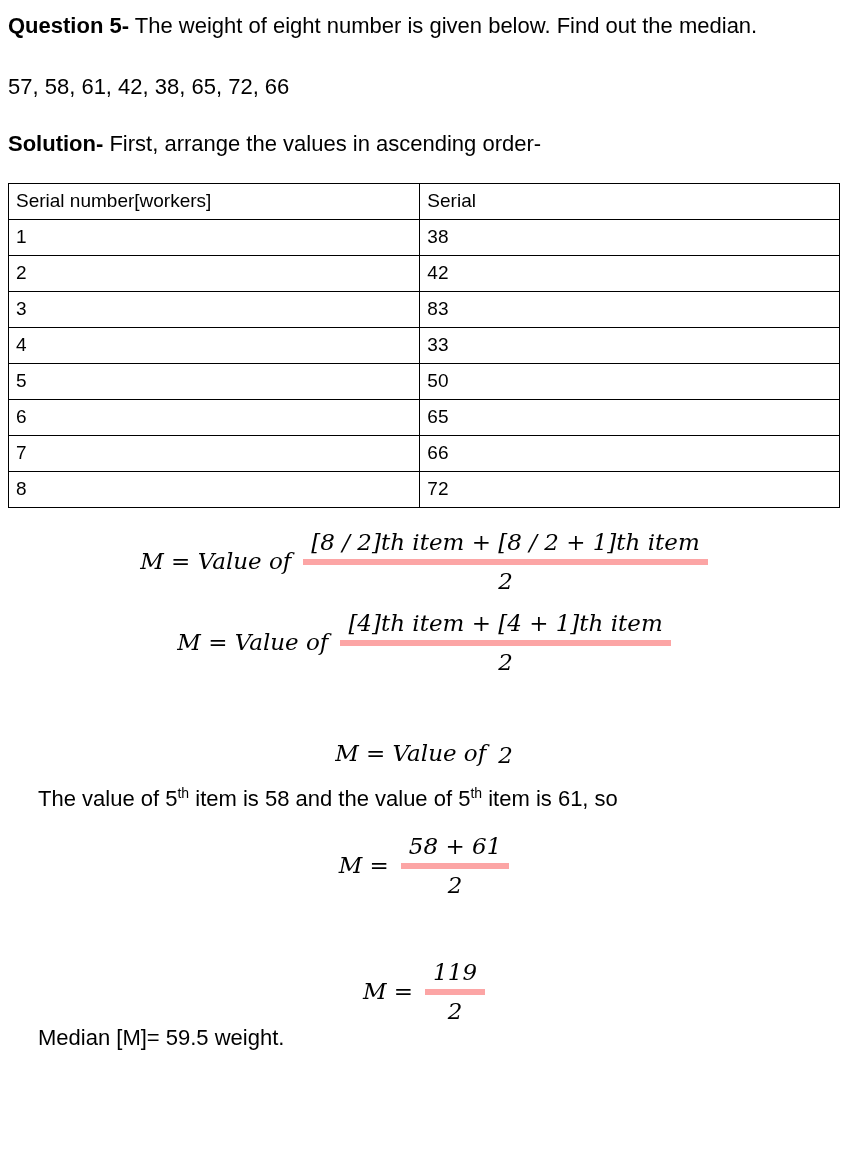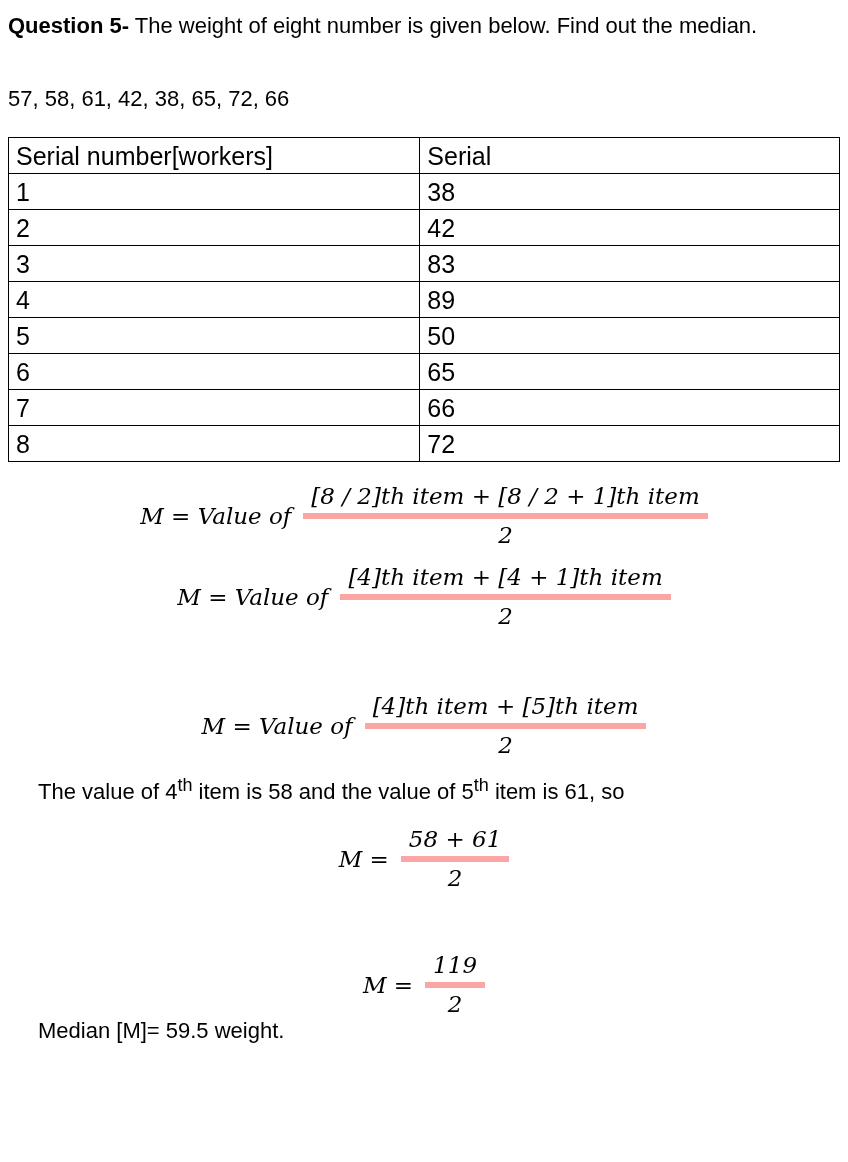--- a/index.html
+++ b/index.html
@@ -8,35 +8,35 @@
     width: 848px;
     height: 1162px;
     color: #000000;
     font-family: "Liberation Sans", sans-serif;
     font-size: 22px;
     overflow: hidden;
   }
   .page { padding: 10px 8px 0 8px; }
   .para { line-height: 1.42; }
   .bold { font-weight: bold; }
-  .values-line { margin-top: 42px; }
+  .values-line { margin-top: 30px; }
   .solution-line { margin-top: 26px; }
 
   table.median-table {
     width: 832px;
     border-collapse: collapse;
     margin-top: 23px;
     table-layout: fixed;
   }
   table.median-table td {
     border: 1px solid #000;
     height: 36px;
     padding: 2px 2px 2px 7px;
     vertical-align: middle;
-    font-size: 25px;
+    font-size: 19px;
     line-height: 1.2;
   }
   td.col-serial { width: 49.5%; }
 
   .equation {
     display: flex;
     justify-content: center;
     align-items: center;
     font-family: "DejaVu Serif", serif;
     font-style: italic;
@@ -59,38 +59,41 @@
   .eq-2 { margin-top: 16px; }
   .eq-3 { margin-top: 64px; }
   .eq-4 { margin-top: 19px; }
   .eq-5 { margin-top: 61px; }
 
   .explanation {
     margin-top: 16px;
     padding-left: 30px;
     line-height: 1.3;
   }
-  .explanation sup { font-size: 18px; }
+  .explanation sup { font-size: 14px; }
 
   .conclusion {
     padding-left: 30px;
     line-height: 1.3;
   }
 </style>
 </head>
 <body>
 
 <div class="page">
 
   <div class="para">
     <span class="bold">Question 5-</span><span> The weight of eight number is given below. Find out the median.</span>
   </div>
 
   <div class="para values-line">57, 58, 61, 42, 38, 65, 72, 66</div>
 
+  <div class="para solution-line">
+    <span class="bold">Solution-</span><span> First, arrange the values in ascending order-</span>
+  </div>
 
   <table class="median-table">
     <tbody>
         <tr>
       <td class="col-serial">Serial number[workers]</td>
       <td>Serial</td>
     </tr>
     <tr>
       <td class="col-serial">1</td>
       <td>38</td>
@@ -98,21 +101,21 @@
     <tr>
       <td class="col-serial">2</td>
       <td>42</td>
     </tr>
     <tr>
       <td class="col-serial">3</td>
       <td>83</td>
     </tr>
     <tr>
       <td class="col-serial">4</td>
-      <td>89</td>
+      <td>33</td>
     </tr>
     <tr>
       <td class="col-serial">5</td>
       <td>50</td>
     </tr>
     <tr>
       <td class="col-serial">6</td>
       <td>65</td>
     </tr>
     <tr>
@@ -138,27 +141,26 @@
     <span class="eq-lhs">M = Value of</span>
     <span class="fraction">
       <span class="num">[4]th item + [4 + 1]th item</span>
       <span class="den">2</span>
     </span>
   </div>
 
   <div class="equation eq-3">
     <span class="eq-lhs">M = Value of</span>
     <span class="fraction">
-      <span class="num">[4]th item + [5]th item</span>
       <span class="den">2</span>
     </span>
   </div>
 
   <div class="para explanation">
-    <span>The value of 4</span><sup>th</sup><span> item is 58 and the value of 5</span><sup>th</sup><span> item is 61, so</span>
+    <span>The value of 5</span><sup>th</sup><span> item is 58 and the value of 5</span><sup>th</sup><span> item is 61, so</span>
   </div>
 
   <div class="equation eq-4">
     <span class="eq-lhs">M =</span>
     <span class="fraction">
       <span class="num">58 + 61</span>
       <span class="den">2</span>
     </span>
   </div>
 

